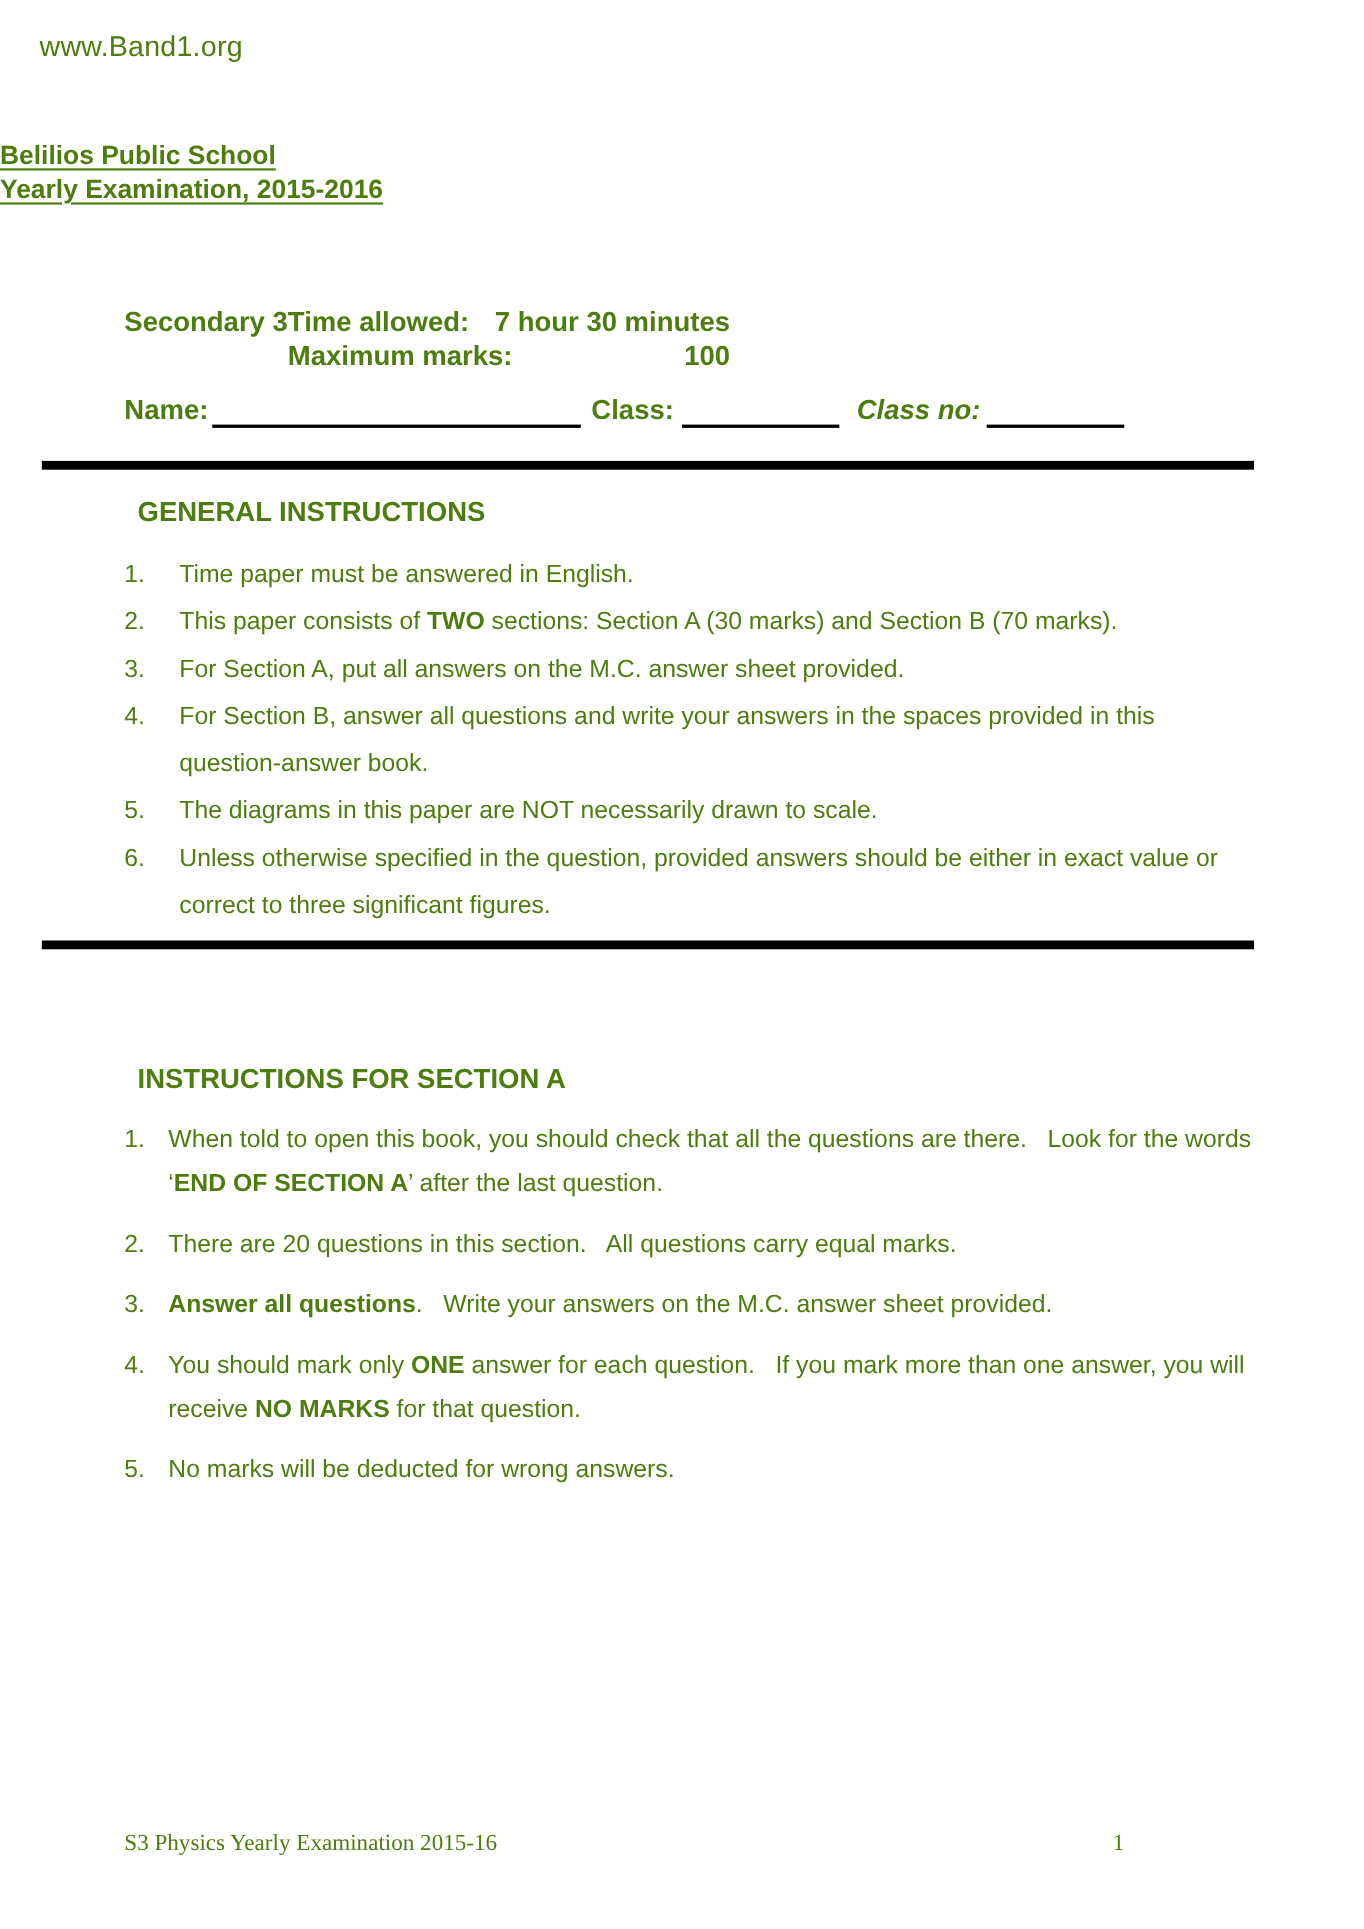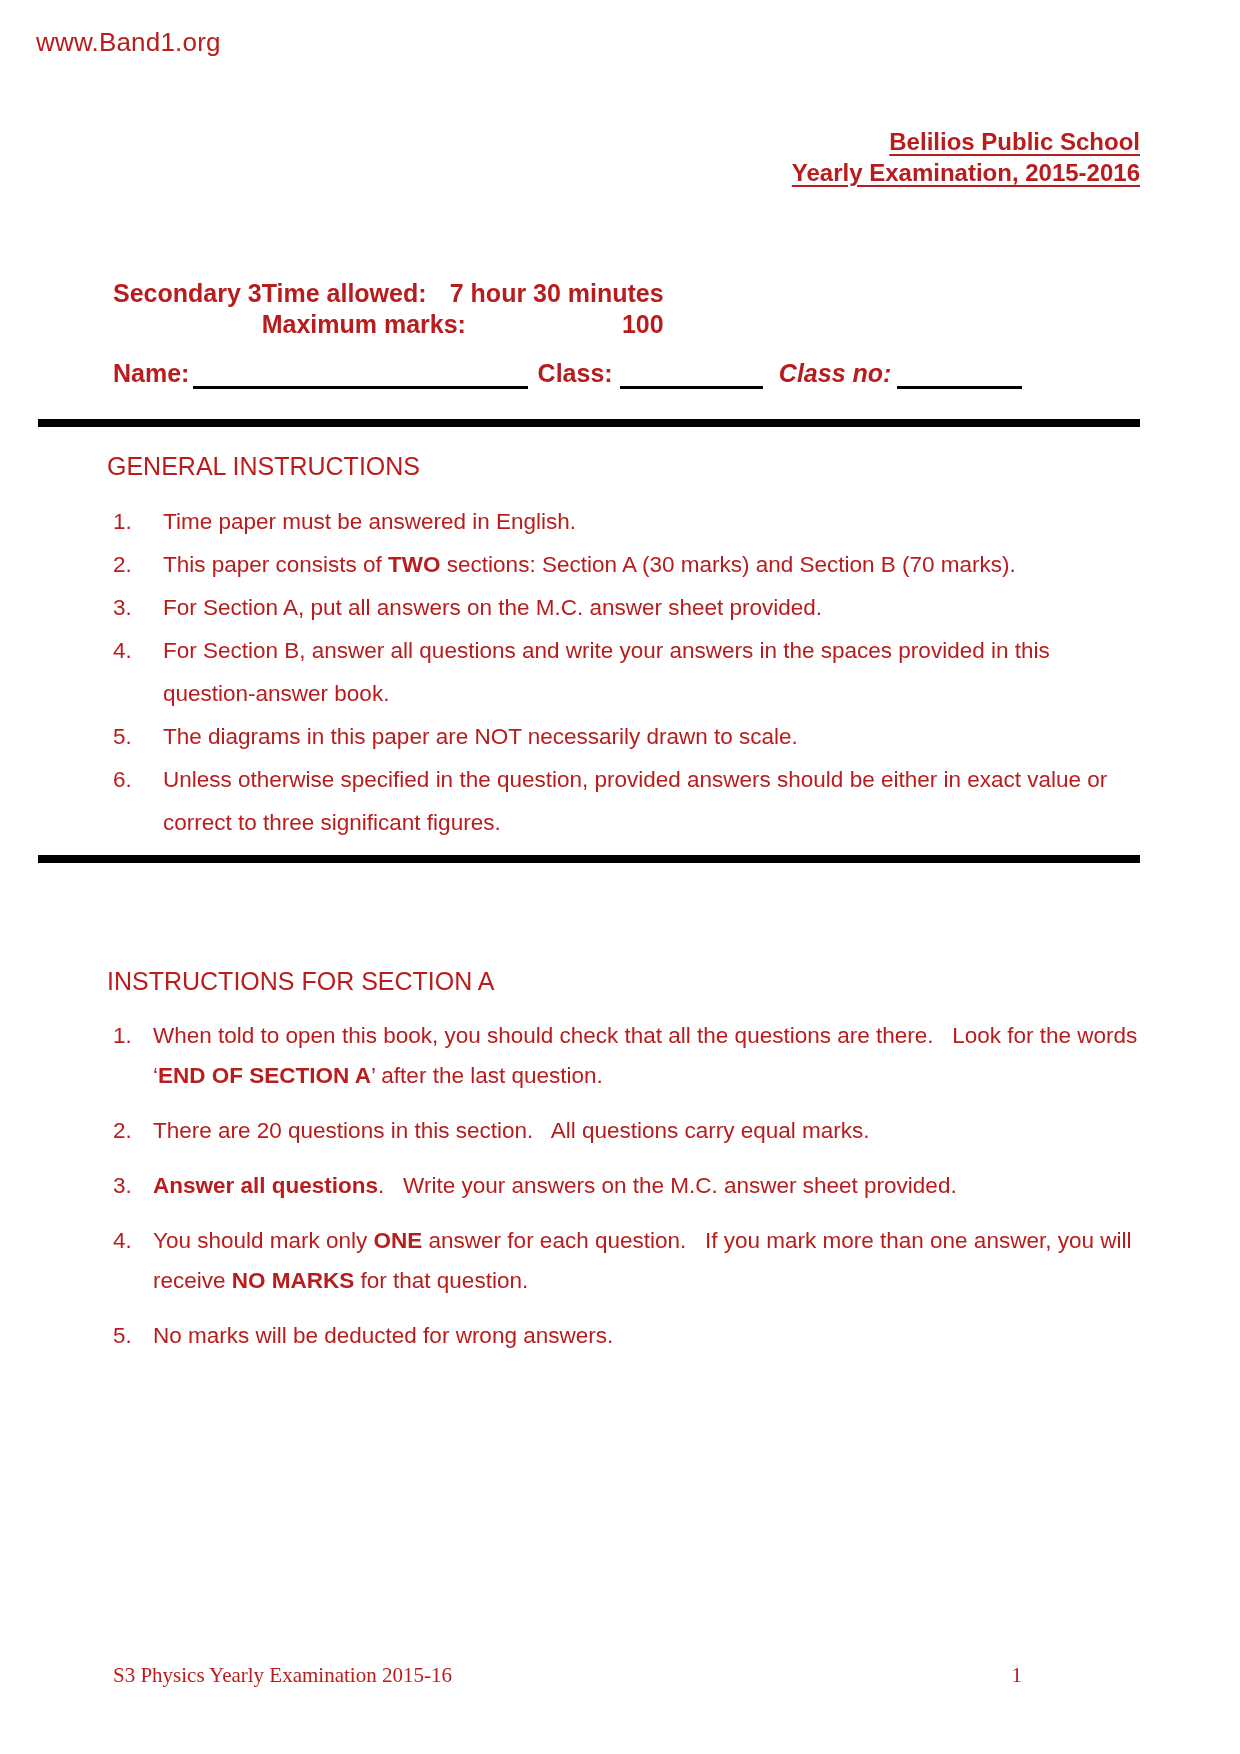--- a/index.html
+++ b/index.html
@@ -1,35 +1,35 @@
 <!DOCTYPE html>
 <html><head>
 <meta charset="utf-8">
 <style>
   html, body { margin: 0; padding: 0; background: #ffffff; }
   .page {
     position: relative;
     width: 1140px;
     height: 1754px;
     background: #ffffff;
-    color: #b91c1c;
+    color: #4d7c0f;
     font-family: "Liberation Sans", sans-serif;
     overflow: hidden;
   }
   .abs { position: absolute; }
 
   .watermark {
     left: 36px; top: 27px;
     font-size: 26px; line-height: 30px;
     letter-spacing: 0.2px;
   }
 
   .title-block {
     left: 0; right: 0; top: 126px;
-    text-align: right;
+    text-align: left;
     font-weight: bold;
     font-size: 24px; line-height: 31px;
   }
   .title-block .u, .subject .u {
     text-decoration: underline;
     text-decoration-thickness: 2px;
     text-underline-offset: 4px;
   }
   .subject {
     left: 0; right: 0; top: 224px;
@@ -69,22 +69,22 @@
   .blank-classno { width: 141px; margin-left: 6px; }
 
   .rule {
     left: 38px; width: 1160px; height: 8px;
     background: #000000;
   }
   .rule-1 { top: 419px; }
   .rule-2 { top: 855px; }
 
   .sec-heading {
-    left: 107px;
-    font-weight: normal;
+    left: 125px;
+    font-weight: bold;
     font-size: 25px; line-height: 28px;
   }
   .gi-heading { top: 452px; }
   .sa-heading { top: 967px; }
 
   .ilist { left: 113px; font-size: 22.5px; }
   .gi-list { top: 500px; width: 1010px; line-height: 43px; }
   .sa-list { top: 1016px; width: 1045px; line-height: 40px; }
   .li { display: flex; align-items: flex-start; }
   .gi-list .li { margin-bottom: 0; }

